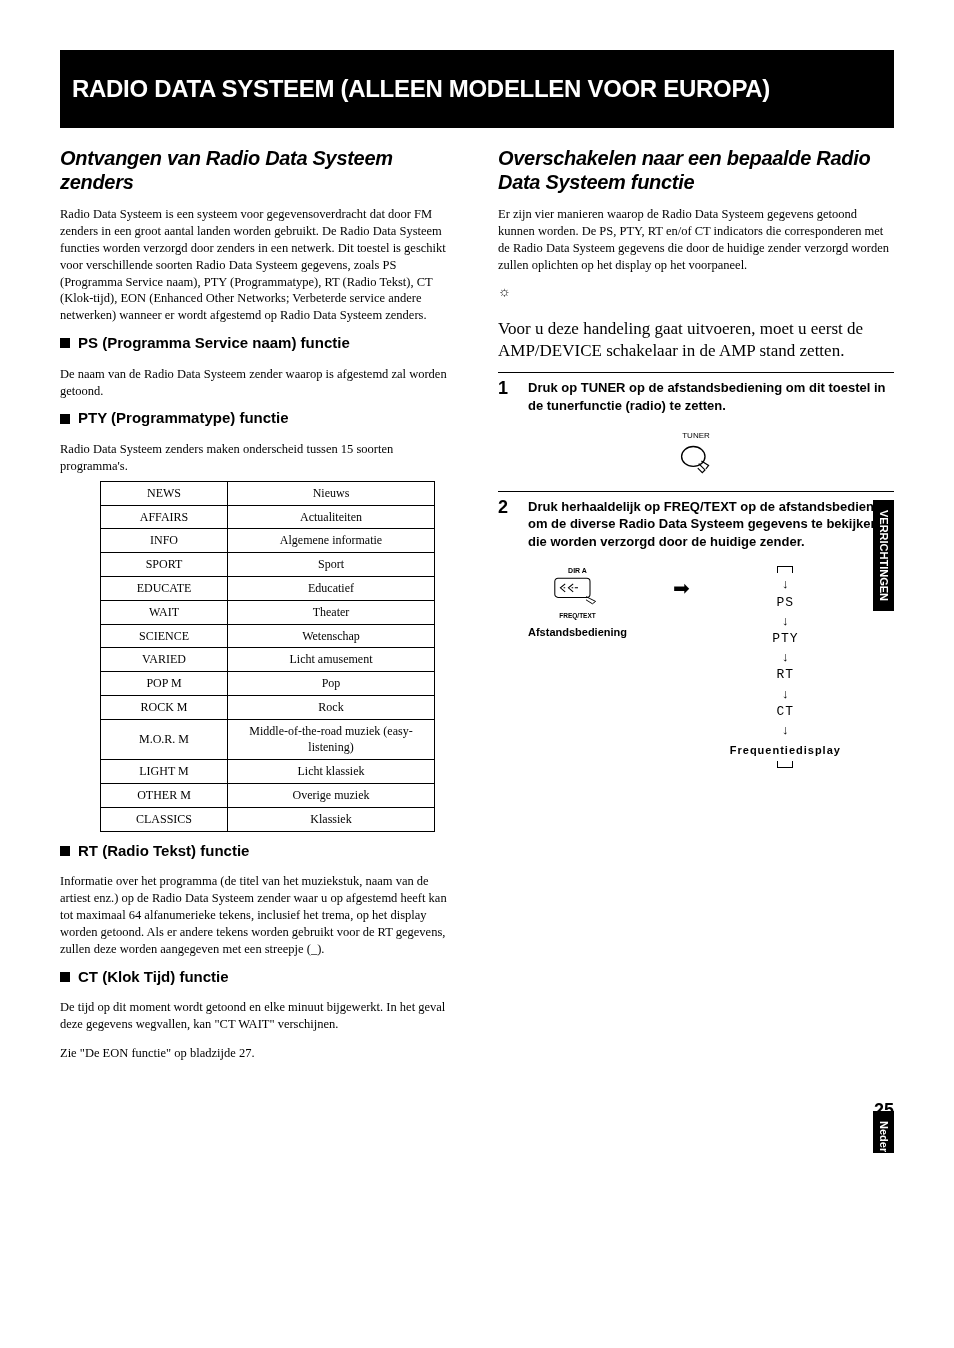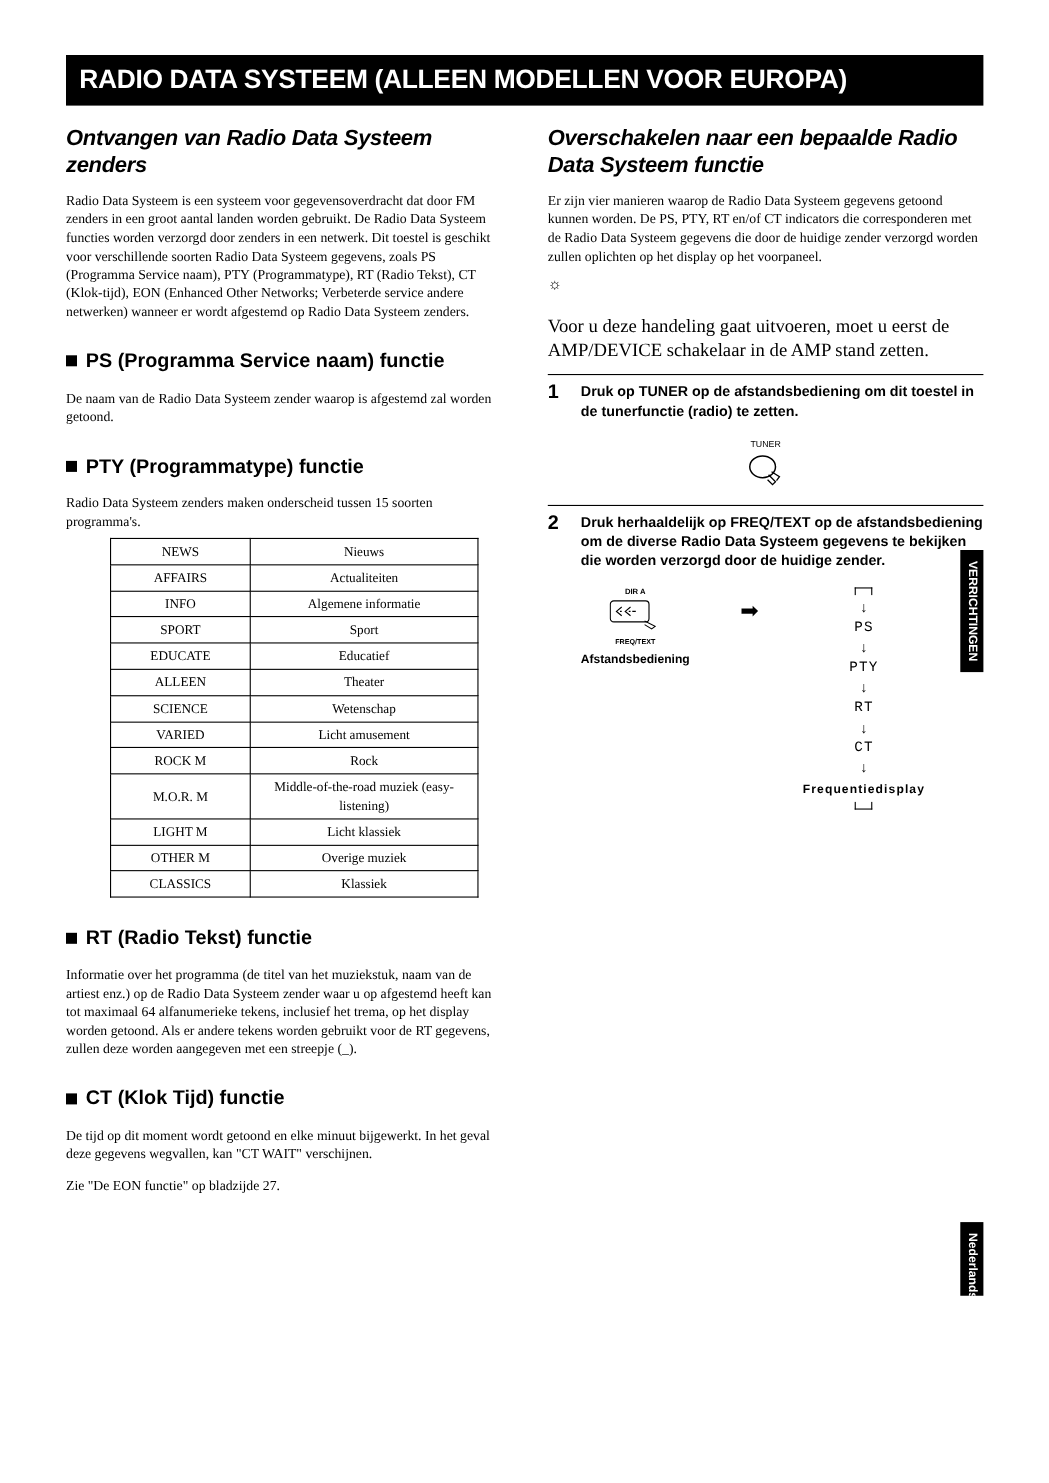--- a/index.html
+++ b/index.html
@@ -12,21 +12,21 @@
   width: 954px;
   box-sizing: border-box;
   background: #fff;
 }
 .title-bar {
   background: #000;
   color: #fff;
   font-family: Arial, Helvetica, sans-serif;
   font-weight: bold;
   font-size: 24px;
-  padding: 6px 12px;
+  padding: 22px 12px;
   margin-bottom: 18px;
   letter-spacing: -0.3px;
 }
 .columns {
   display: flex;
   gap: 42px;
 }
 .col {
   flex: 1;
   min-width: 0;
@@ -41,22 +41,22 @@
   letter-spacing: -0.3px;
 }
 .body-text {
   font-size: 12.5px;
   line-height: 1.35;
   margin-bottom: 8px;
 }
 .sub-head {
   font-family: Arial, Helvetica, sans-serif;
   font-weight: bold;
-  font-size: 18px;
-  margin-top: 24px;
+  font-size: 15px;
+  margin-top: 8px;
   margin-bottom: 2px;
 }
 .sub-head .sq {
   display: inline-block;
   width: 10px;
   height: 10px;
   background: #000;
   margin-right: 8px;
   vertical-align: middle;
   position: relative;
@@ -245,30 +245,34 @@
             </tr>
             <tr>
               <td>SPORT</td>
               <td>Sport</td>
             </tr>
             <tr>
               <td>EDUCATE</td>
               <td>Educatief</td>
             </tr>
             <tr>
-              <td>ALLEEN</td>
+              <td>WAIT</td>
               <td>Theater</td>
             </tr>
             <tr>
               <td>SCIENCE</td>
               <td>Wetenschap</td>
             </tr>
             <tr>
               <td>VARIED</td>
               <td>Licht amusement</td>
+            </tr>
+            <tr>
+              <td>POP M</td>
+              <td>Pop</td>
             </tr>
             <tr>
               <td>ROCK M</td>
               <td>Rock</td>
             </tr>
             <tr>
               <td>M.O.R. M</td>
               <td>Middle-of-the-road muziek (easy-listening)</td>
             </tr>
             <tr>

